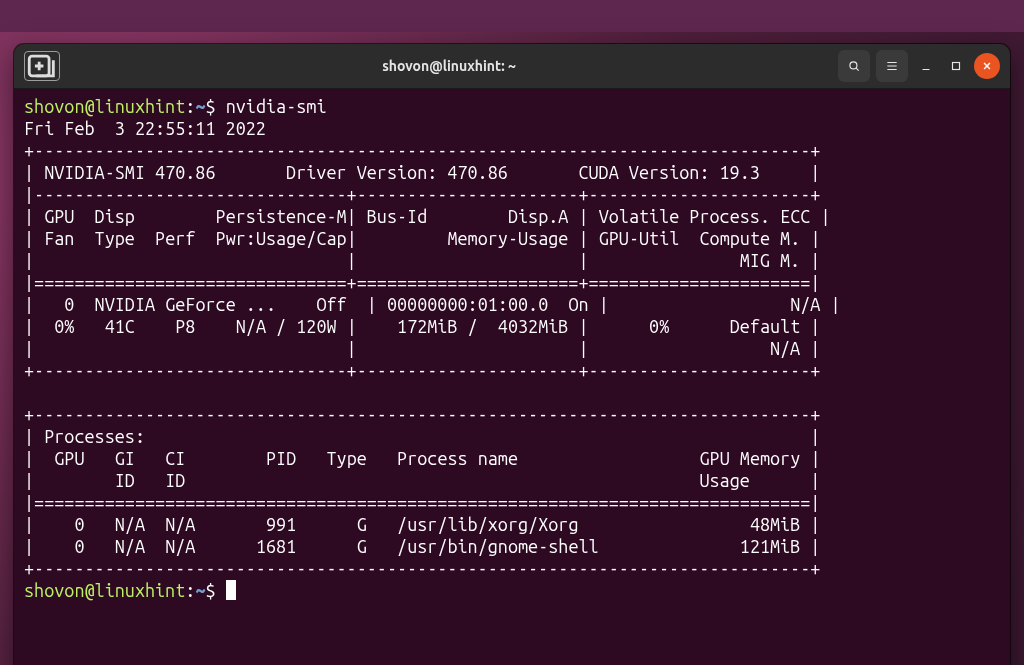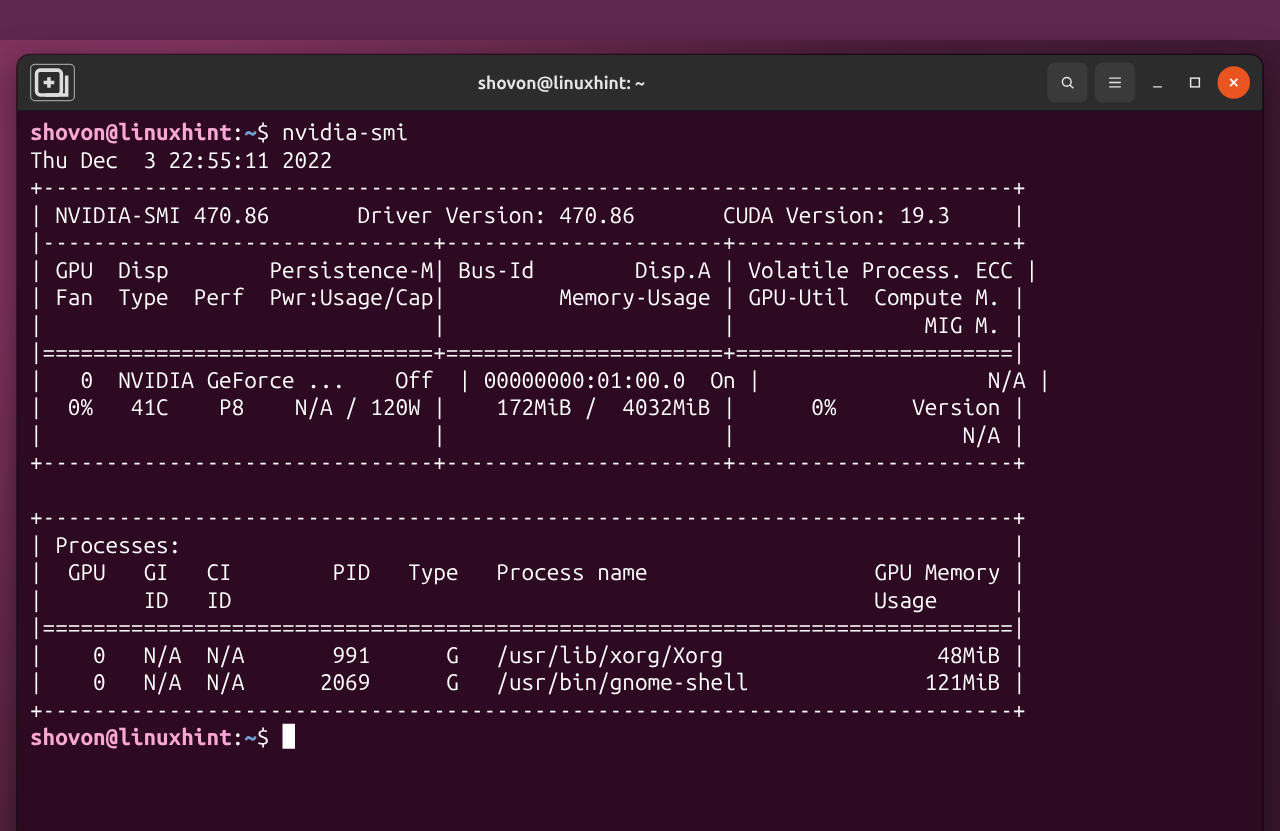--- a/index.html
+++ b/index.html
@@ -82,21 +82,21 @@
     flex: 1;
     background: #2d0922;
     color: #ffffff;
     padding: 6px 10px 10px 10px;
     font-size: 18px;
     line-height: 22px;
     white-space: pre;
     letter-spacing: 0;
     overflow: hidden;
   }
-  .prompt-user { color: #f9a8d4; font-weight: bold; }
+  .prompt-user { color: #bef264; font-weight: normal; }
   .prompt-sep  { color: #ffffff; }
   .prompt-path { color: #729fcf; font-weight: bold; }
   .cursor {
     display: inline-block;
     width: 10px;
     height: 20px;
     background: #ffffff;
     vertical-align: -3px;
     animation: blink 1s step-start infinite;
   }
@@ -143,37 +143,37 @@
         </div>
         <div class="tb-btn tb-close">
           <svg viewBox="0 0 24 24" fill="none" stroke="#fff" stroke-width="2.5">
               <path d="M7 7l10 10M17 7 7 17"></path>
             </svg>
         </div>
       </div>
     </div>
 
     <div class="terminal"><span class="prompt-user">shovon@linuxhint</span><span class="prompt-sep">:</span><span class="prompt-path">~</span><span class="prompt-sep">$</span> <span>nvidia-smi</span>
-<span>Thu Dec  3 22:55:11 2022</span>
+<span>Fri Feb  3 22:55:11 2022</span>
 <span>+-----------------------------------------------------------------------------+</span>
 | <span>NVIDIA-SMI 470.86</span>       <span>Driver Version: 470.86</span>       <span>CUDA Version: 19.3</span>     |
 <span>|-------------------------------+----------------------+----------------------+</span>
 | <span>GPU</span>  <span>Disp</span>        <span>Persistence-M</span>| <span>Bus-Id</span>        <span>Disp.A</span> | <span>Volatile Process. ECC</span> |
 | <span>Fan</span>  <span>Type</span>  <span>Perf</span>  <span>Pwr:Usage/Cap</span>|         <span>Memory-Usage</span> | <span>GPU-Util</span>  <span>Compute M.</span> |
 |                               |                      |               <span>MIG M.</span> |
 <span>|===============================+======================+======================|</span>
 |   <span>0</span>  <span>NVIDIA GeForce ...</span>    <span>Off</span>  | <span>00000000:01:00.0</span>  <span>On</span> |                  <span>N/A</span> |
-|  <span>0%</span>   <span>41C</span>    <span>P8</span>    <span>N/A / 120W</span> |    <span>172MiB /  4032MiB</span> |      <span>0%</span>      <span>Version</span> |
+|  <span>0%</span>   <span>41C</span>    <span>P8</span>    <span>N/A / 120W</span> |    <span>172MiB /  4032MiB</span> |      <span>0%</span>      <span>Default</span> |
 |                               |                      |                  <span>N/A</span> |
 <span>+-------------------------------+----------------------+----------------------+</span>
                                                                                
 <span>+-----------------------------------------------------------------------------+</span>
 | <span>Processes:</span>                                                                  |
 |  <span>GPU</span>   <span>GI</span>   <span>CI</span>        <span>PID</span>   <span>Type</span>   <span>Process name</span>                  <span>GPU Memory</span> |
 |        <span>ID</span>   <span>ID</span>                                                   <span>Usage</span>      |
 <span>|=============================================================================|</span>
 |    <span>0</span>   <span>N/A</span>  <span>N/A</span>       <span>991</span>      <span>G</span>   <span>/usr/lib/xorg/Xorg</span>                 <span>48MiB</span> |
-|    <span>0</span>   <span>N/A</span>  <span>N/A</span>      <span>2069</span>      <span>G</span>   <span>/usr/bin/gnome-shell</span>              <span>121MiB</span> |
+|    <span>0</span>   <span>N/A</span>  <span>N/A</span>      <span>1681</span>      <span>G</span>   <span>/usr/bin/gnome-shell</span>              <span>121MiB</span> |
 <span>+-----------------------------------------------------------------------------+</span>
 <span class="prompt-user">shovon@linuxhint</span><span class="prompt-sep">:</span><span class="prompt-path">~</span><span class="prompt-sep">$</span> <span class="cursor"></span></div>
 
   </div>
 </div>
 
 </body></html>

